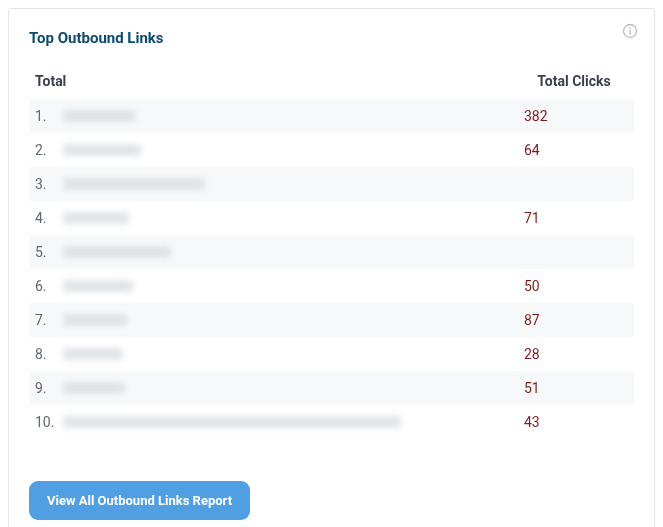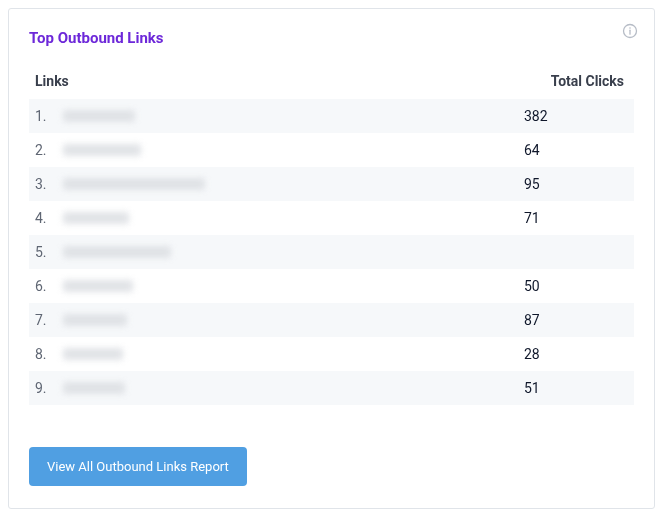--- a/index.html
+++ b/index.html
@@ -16,21 +16,21 @@
     .card {
       border: 1px solid #e0e4e9;
       border-radius: 3px;
       background: #ffffff;
       padding: 20px 20px 22px 20px;
       position: relative;
     }
     .card-title {
       font-size: 15px;
       font-weight: 700;
-      color: #6d28d9;
+      color: #0c4a6e;
       margin-bottom: 18px;
     }
     .info-icon {
       position: absolute;
       top: 14px;
       right: 16px;
       width: 16px;
       height: 16px;
       color: #b6bcc6;
     }
@@ -45,21 +45,21 @@
       padding: 8px 10px 10px 6px;
       font-size: 14px;
       font-weight: 700;
       color: #393f4c;
     }
     .header-links {
       flex: 1;
     }
     .header-clicks {
       width: 100px;
-      text-align: right;
+      text-align: center;
     }
     .data-row {
       display: flex;
       align-items: center;
       padding: 9px 10px 9px 6px;
       font-size: 14px;
       color: #393f4c;
     }
     .data-row:nth-child(odd) {
       background: #f6f8fa;
@@ -70,41 +70,41 @@
       font-size: 14px;
     }
     .row-link {
       flex: 1;
       display: flex;
       align-items: center;
     }
     .row-clicks {
       width: 100px;
       text-align: left;
-      color: #0f172a;
+      color: #7f1d1d;
       font-size: 14px;
     }
     .blur-bar {
       height: 12px;
       background: #dcdfe3;
       border-radius: 2px;
       filter: blur(3px);
       opacity: 0.85;
     }
     .footer-area {
       margin-top: 42px;
     }
     .view-button {
       background: #509fe2;
       color: #ffffff;
       border: none;
-      border-radius: 4px;
+      border-radius: 9px;
       padding: 12px 18px;
       font-size: 13px;
-      font-weight: 400;
+      font-weight: 700;
       cursor: pointer;
       font-family: inherit;
     }
     .rows-container {
       
     }
   </style>
 </head>
 <body>
 
@@ -113,21 +113,21 @@
     <svg viewBox="0 0 16 16" fill="none" stroke="currentColor" stroke-width="1.3">
       <circle cx="8" cy="8" r="6.5"></circle>
       <circle cx="8" cy="5" r="0.8" fill="currentColor" stroke="none"></circle>
       <line x1="8" y1="7.2" x2="8" y2="11.2" stroke-linecap="round"></line>
     </svg>
   </div>
 
   <h2 class="card-title">Top Outbound Links</h2>
 
   <div class="header-row">
-    <div class="header-links">Links</div>
+    <div class="header-links">Total</div>
     <div class="header-clicks">Total Clicks</div>
   </div>
 
   <div class="rows-container">
     <div class="data-row">
       <div class="row-index">1.</div>
       <div class="row-link">
           <div class="blur-bar" style="width:72px"></div>
         </div>
       <div class="row-clicks">382</div>
@@ -137,21 +137,20 @@
       <div class="row-link">
           <div class="blur-bar" style="width:78px"></div>
         </div>
       <div class="row-clicks">64</div>
     </div>
     <div class="data-row">
       <div class="row-index">3.</div>
       <div class="row-link">
           <div class="blur-bar" style="width:142px"></div>
         </div>
-      <div class="row-clicks">95</div>
     </div>
     <div class="data-row">
       <div class="row-index">4.</div>
       <div class="row-link">
           <div class="blur-bar" style="width:66px"></div>
         </div>
       <div class="row-clicks">71</div>
     </div>
     <div class="data-row">
       <div class="row-index">5.</div>
@@ -179,19 +178,26 @@
           <div class="blur-bar" style="width:60px"></div>
         </div>
       <div class="row-clicks">28</div>
     </div>
     <div class="data-row">
       <div class="row-index">9.</div>
       <div class="row-link">
           <div class="blur-bar" style="width:62px"></div>
         </div>
       <div class="row-clicks">51</div>
+    </div>
+    <div class="data-row">
+      <div class="row-index">10.</div>
+      <div class="row-link">
+          <div class="blur-bar" style="width:338px"></div>
+        </div>
+      <div class="row-clicks">43</div>
     </div>
   </div>
 
   <div class="footer-area">
     <button class="view-button">View All Outbound Links Report</button>
   </div>
 </div>
 
 </body></html>

